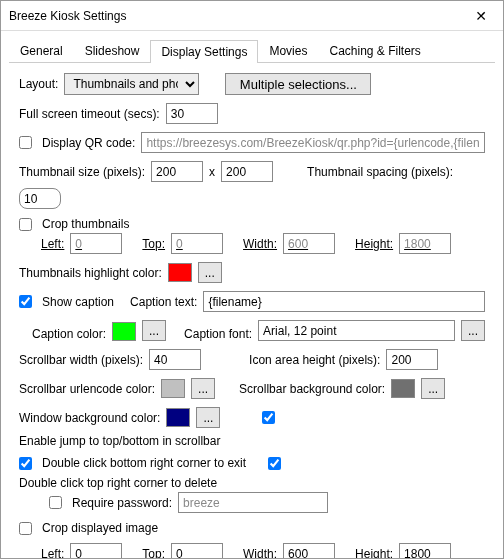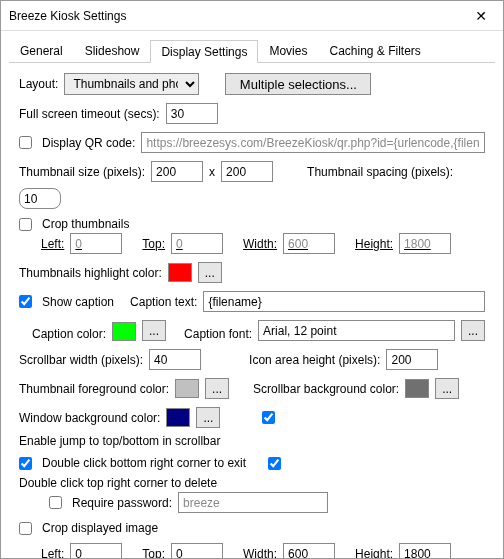--- a/index.html
+++ b/index.html
@@ -201,21 +201,21 @@
 
   <div class="row">
     <span class="lbl">Scrollbar width (pixels):</span>
     <input type="text" class="num" value="40" style="">
     <span style="width:36px;"></span>
     <span class="lbl">Icon area height (pixels):</span>
     <input type="text" class="num" value="200" style="">
   </div>
 
   <div class="row">
-    <span class="lbl">Thumbnail foreground color:</span>
+    <span class="lbl">Scrollbar urlencode color:</span>
     <span class="swatch" style="background:#c0c0c0;"></span>
     <button class="btn-small">...</button>
     <span style="width:12px;"></span>
     <span class="lbl">Scrollbar background color:</span>
     <span class="swatch" style="background:#707070;"></span>
     <button class="btn-small">...</button>
   </div>
 
   <div class="row">
     <span class="lbl">Window background color:</span>

